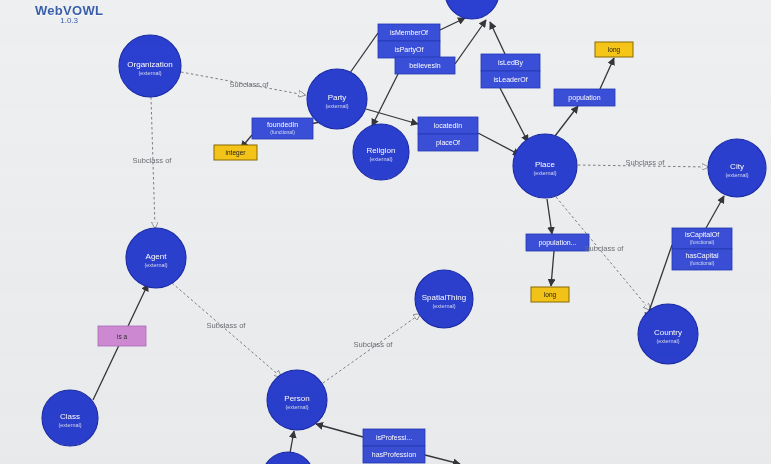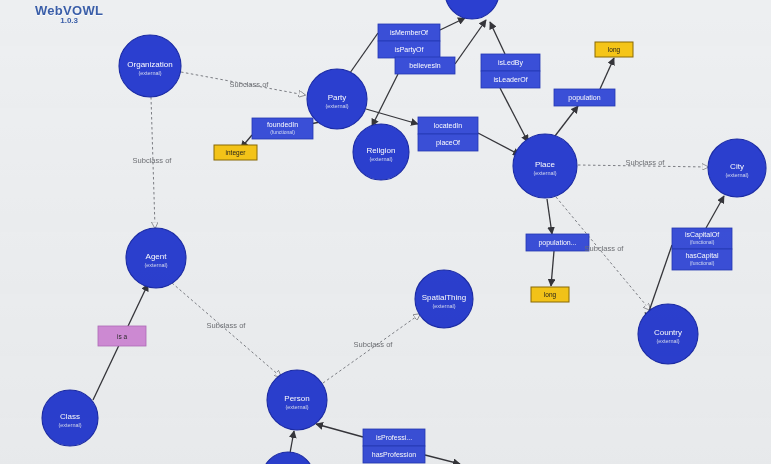--- a/index.html
+++ b/index.html
@@ -18,21 +18,21 @@
     line-height:1.05;
     user-select:none;
     margin-left:26px;
   }
   #logo .brand{
     font-size:13px;font-weight:bold;color:#3a5ea8;
     letter-spacing:.3px;
     text-shadow:0 1px 0 #fff;
   }
   #logo .ver{
-    font-size:8px;font-weight:bold;color:#3a5ea8;
+    font-size:8px;font-weight:normal;color:#3a5ea8;
     text-align:center;margin-top:-1px;
   }
 
   
   .nlabel{fill:#ffffff;font-size:8px;font-family:"Liberation Sans",sans-serif;text-anchor:middle;}
   .nsub{fill:#d8ddf0;font-size:5.5px;font-family:"Liberation Sans",sans-serif;text-anchor:middle;}
   .plabel{fill:#ffffff;font-size:7px;font-family:"Liberation Sans",sans-serif;text-anchor:middle;}
   .psub{fill:#d3dcf4;font-size:5px;font-family:"Liberation Sans",sans-serif;text-anchor:middle;}
   .dlabel{fill:#1d1d1d;font-size:6.5px;font-family:"Liberation Sans",sans-serif;text-anchor:middle;}
   .slabel{fill:#6d6f74;font-size:7.5px;font-family:"Liberation Sans",sans-serif;text-anchor:middle;}

